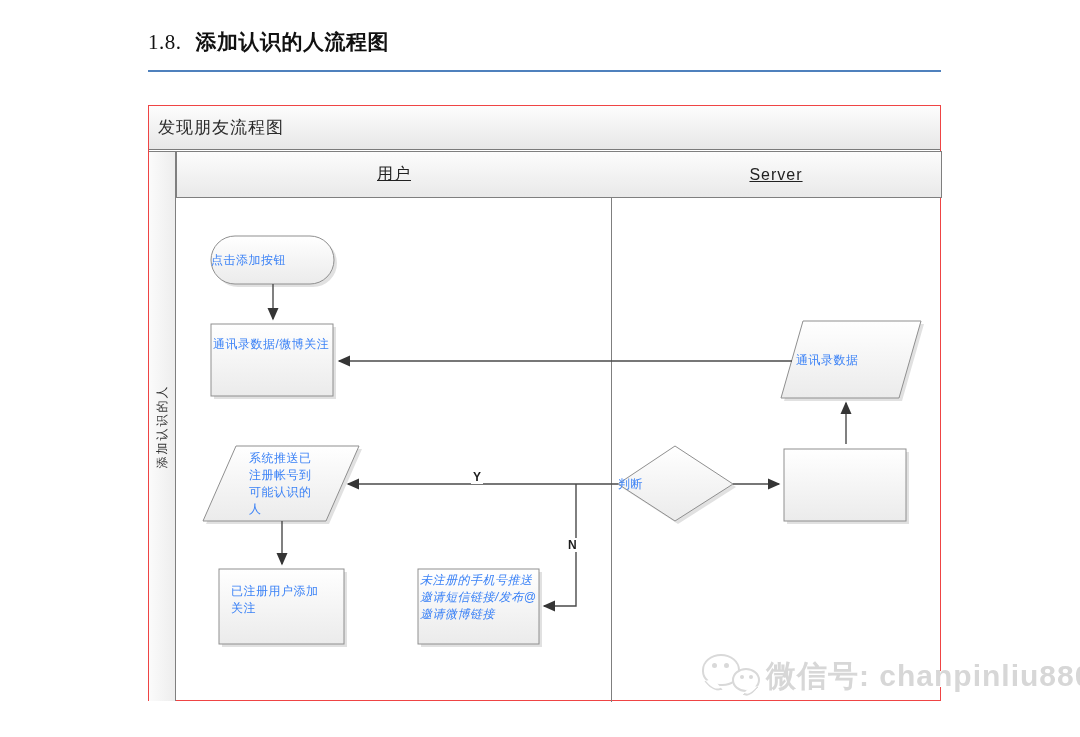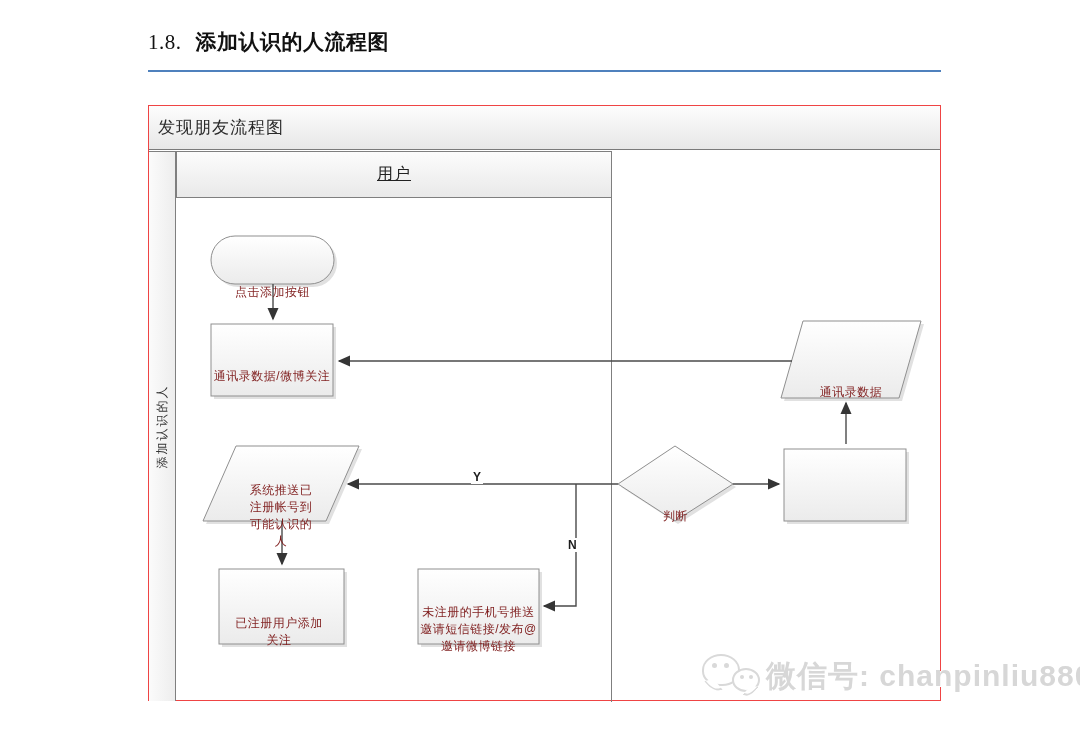--- a/index.html
+++ b/index.html
@@ -31,22 +31,22 @@
   .band { position:absolute; left:0; top:45px; width:27px; height:550px;
           border-top:1px solid #7f7f7f; border-right:1px solid #7f7f7f;
           background:linear-gradient(90deg,#fbfbfb,#ededed);
           display:flex; align-items:center; justify-content:center; }
   .band-txt { transform:rotate(-90deg); white-space:nowrap; font-size:12px; color:#333;
               letter-spacing:2px; }
   .lane-sep { position:absolute; left:462px; top:92px; width:0; height:504px;
               border-left:1px solid #7f7f7f; }
 
   
-  .nlabel { position:absolute; font-size:12px; line-height:17px; color:#7f1d1d;
-            text-align:center; letter-spacing:0.5px;margin-top:32px; }
+  .nlabel { position:absolute; font-size:12px; line-height:17px; color:#3b82f6;
+            text-align:left; letter-spacing:0.5px; }
   .elabel { position:absolute; font-size:12px; font-weight:bold; color:#1c1c1c;
             background:#ffffff; padding:0 2px; line-height:14px; }
 
   
   .watermark { position:absolute; left:700px; top:650px; display:flex; align-items:center;
                z-index:5; }
   .wm-text { font-size:30px; font-weight:bold; color:#d7d7d7; letter-spacing:1px;
              text-shadow:1px 1px 0 #ffffff; white-space:nowrap; }
   .wm-icon { position:relative; width:60px; height:52px; margin-right:6px; }
   .wm-b1 { position:absolute; left:2px; top:4px; width:38px; height:32px;
@@ -72,20 +72,21 @@
     <span class="sec-num">1.8.</span><span class="sec-txt">添加认识的人流程图</span>
   </div>
   <div class="blue-rule"></div>
 
   <div class="chart">
     <div class="chart-title">发现朋友流程图</div>
     <div class="band">
       <span class="band-txt">添加认识的人</span>
     </div>
     <div class="lane-hd hd-user">用户</div>
+    <div class="lane-hd hd-server">Server</div>
     <div class="lane-sep"></div>
 
     <svg class="abs" style="left:0;top:0;" width="793" height="596" viewBox="0 0 793 596">
       <defs>
         <linearGradient id="g" x1="0" y1="0" x2="0" y2="1">
           <stop offset="0" stop-color="#ffffff"></stop>
             <stop offset="1" stop-color="#ebebeb"></stop>
         </linearGradient>
         <marker id="arr" markerWidth="11" markerHeight="9" refX="8" refY="4" orient="auto">
           <path d="M0,0 L9,4 L0,8 z" fill="#353535"></path>
@@ -122,21 +123,21 @@
         <path d="M469,378 L199,378" marker-end="url(#arr)"></path>
         <path d="M427,378 L427,500 L395,500" marker-end="url(#arr)"></path>
         <path d="M133,415 L133,458" marker-end="url(#arr)"></path>
       </g>
     </svg>
 
     <div class="nlabel" style="left:62px;  top:146px; width:123px;">点击添加按钮</div>
     <div class="nlabel" style="left:64px;  top:230px; width:118px;">通讯录数据/微博关注</div>
     <div class="nlabel" style="left:100px; top:344px; width:64px;">系统推送已注册帐号到可能认识的人</div>
     <div class="nlabel" style="left:82px;  top:477px; width:96px;">已注册用户添加关注</div>
-    <div class="nlabel" style="left:271px; top:466px; width:117px;">未注册的手机号推送邀请短信链接/发布@邀请微博链接</div>
+    <div class="nlabel" style="left:271px; top:466px; width:117px;font-style:italic;">未注册的手机号推送邀请短信链接/发布@邀请微博链接</div>
     <div class="nlabel" style="left:469px; top:370px; width:115px;">判断</div>
     <div class="nlabel" style="left:647px; top:246px; width:110px;">通讯录数据</div>
 
     <div class="elabel" style="left:322px; top:364px;">Y</div>
     <div class="elabel" style="left:417px; top:432px;">N</div>
   </div>
 
   <div class="watermark">
     <div class="wm-icon">
       <div class="wm-b1"></div>

